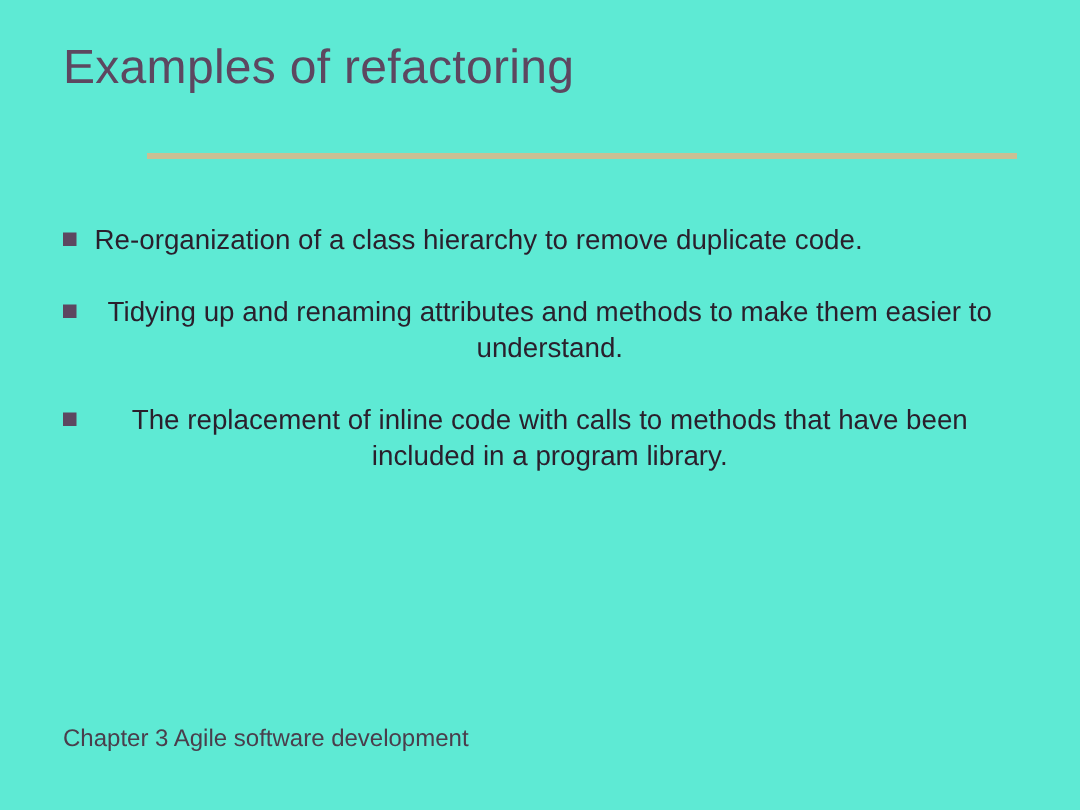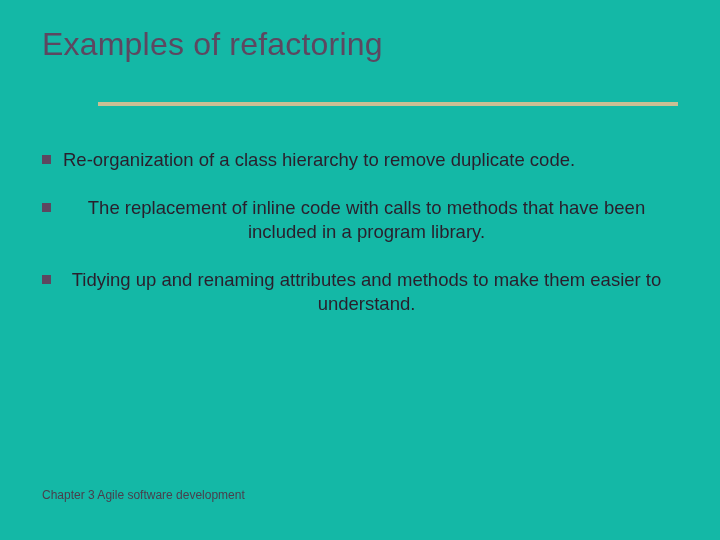--- a/index.html
+++ b/index.html
@@ -1,17 +1,17 @@
 <!DOCTYPE html>
 <html><head>
 <meta charset="utf-8">
 <style>
   * { margin: 0; padding: 0; box-sizing: border-box; }
   html, body { width: 720px; height: 540px; background: #fff; font-family: Arial, Helvetica, sans-serif; overflow: hidden; }
-  .slide { position: relative; width: 720px; height: 540px; background: #14b8a6; }
+  .slide { position: relative; width: 720px; height: 540px; background: #5eead4; }
   .title {
     position: absolute;
     left: 42px;
     top: 26px;
     font-size: 32px;
     font-weight: 400;
     color: #5d4760;
     letter-spacing: 0.2px;
   }
   .rule {
@@ -45,40 +45,40 @@
   .text {
     font-size: 18.5px;
     line-height: 1.3;
     color: #2a1f2c;
     font-weight: 400;
   }
   .footer {
     position: absolute;
     left: 42px;
     bottom: 38px;
-    font-size: 12px;
+    font-size: 16px;
     color: #4a3e4c;
   }
 </style>
 </head>
 <body>
 
 <div class="slide">
   <div class="title">Examples of refactoring</div>
   <div class="rule"></div>
 
   <div class="body">
     <div class="item">
       <div class="bullet"></div>
       <div class="text">Re-organization of a class hierarchy to remove duplicate code.</div>
     </div>
     <div class="item">
       <div class="bullet"></div>
-      <div class="text">The replacement of inline code with calls to methods that have been included in a program library.</div>
+      <div class="text">Tidying up and renaming attributes and methods to make them easier to understand.</div>
     </div>
     <div class="item">
       <div class="bullet"></div>
-      <div class="text">Tidying up and renaming attributes and methods to make them easier to understand.</div>
+      <div class="text">The replacement of inline code with calls to methods that have been included in a program library.</div>
     </div>
   </div>
 
   <div class="footer">Chapter 3 Agile software development</div>
 </div>
 
 </body></html>

